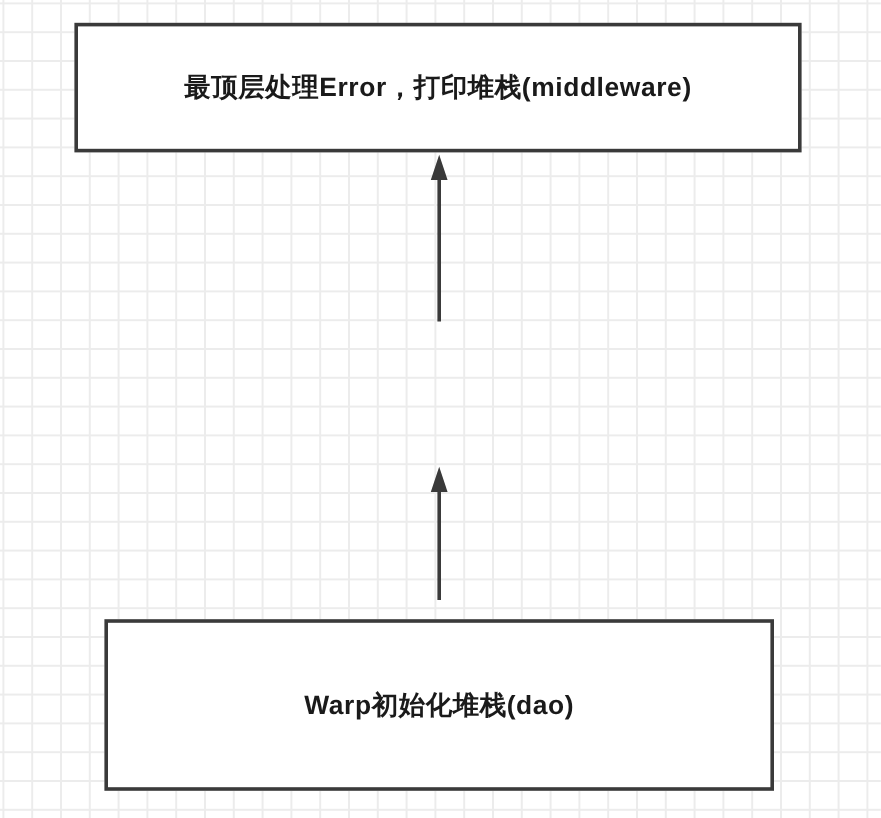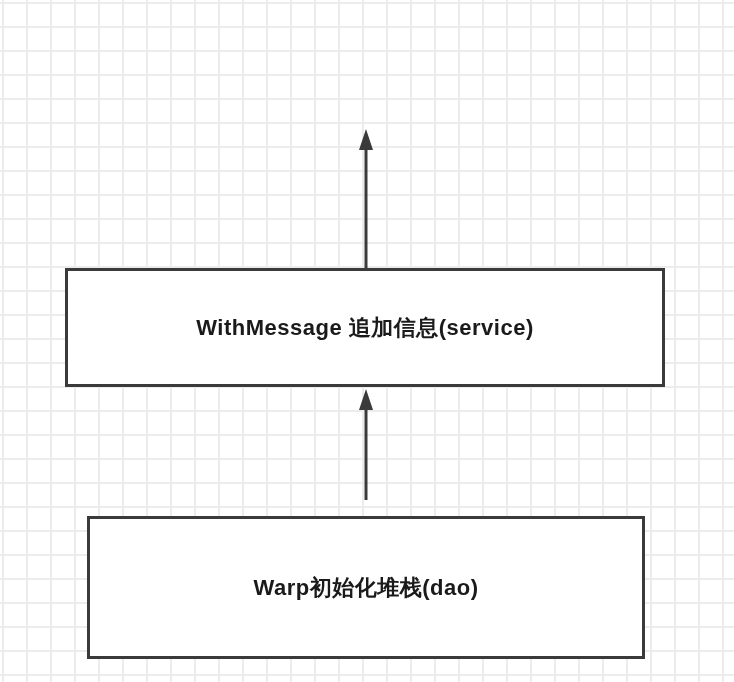--- a/index.html
+++ b/index.html
@@ -56,22 +56,22 @@
       <line x1="366" y1="268" x2="366" y2="147" stroke="#3a3a3a" stroke-width="3"></line>
       <polygon points="366,129 359,150 373,150" fill="#3a3a3a"></polygon>
     </g>
 
     <g>
       <line x1="366" y1="500" x2="366" y2="407" stroke="#3a3a3a" stroke-width="3"></line>
       <polygon points="366,389 359,410 373,410" fill="#3a3a3a"></polygon>
     </g>
   </svg>
 
+  <div class="node node-middleware">
+    <span>最顶层处理Error，打印堆栈(middleware)</span>
+  </div>
 
-  <div class="node node-service">
-    <span>WithMessage 追加信息(service)</span>
-  </div>
 
   <div class="node node-dao">
     <span>Warp初始化堆栈(dao)</span>
   </div>
 
 </div>
 
 </body></html>

